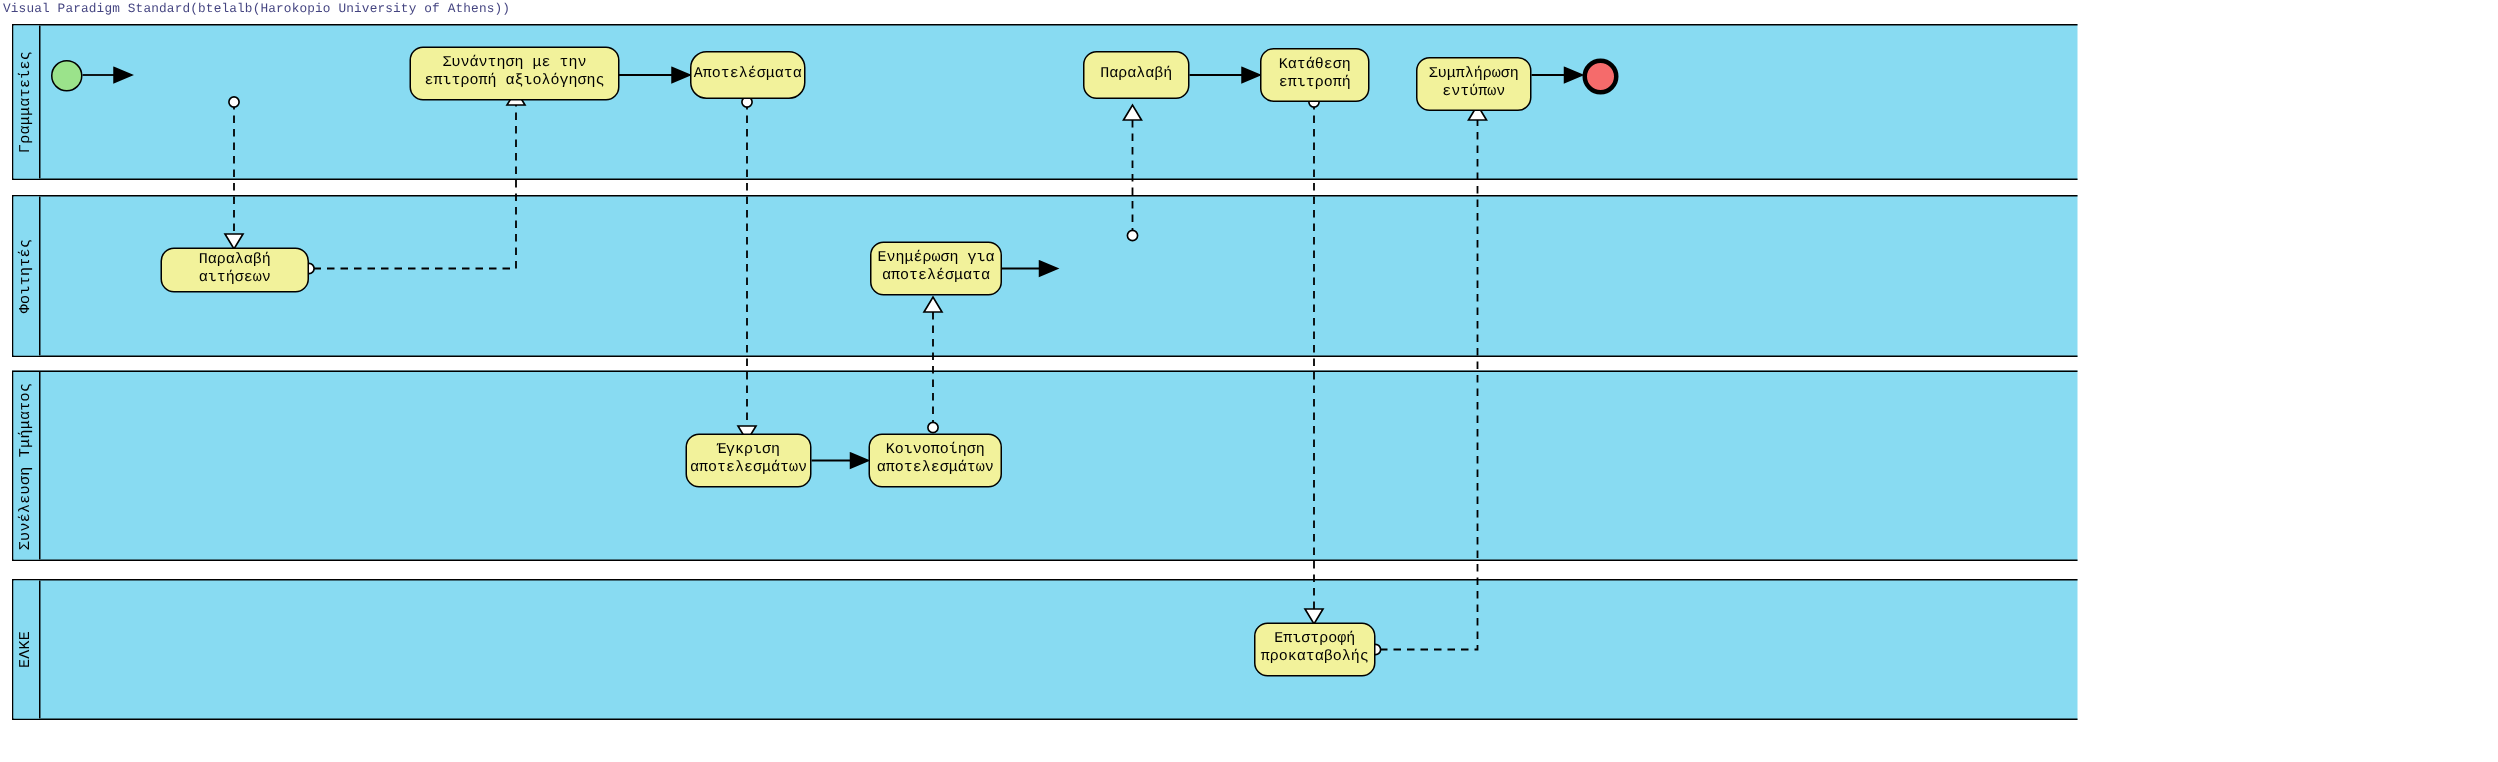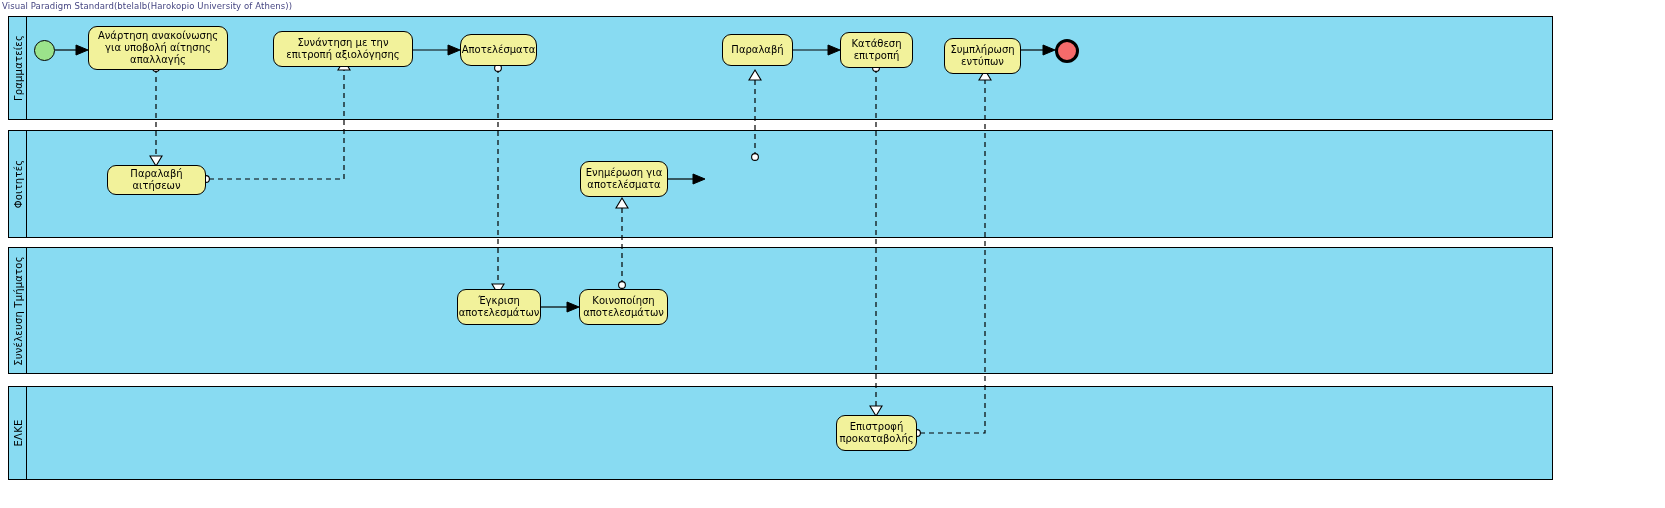--- a/index.html
+++ b/index.html
@@ -1,17 +1,17 @@
 <!DOCTYPE html>
 <html><head>
 <meta charset="utf-8">
 <style>
   html,body{margin:0;padding:0;background:#ffffff;}
   body{font-family:"DejaVu Sans","Liberation Sans",sans-serif;}
-  #canvas{position:relative;width:1665px;height:508px;background:#ffffff;overflow:hidden;}
+  #canvas{position:relative;width:1385px;height:508px;background:#ffffff;overflow:hidden;font-family:Liberation Mono, monospace;}
 
   .pool{position:absolute;left:8px;top:2px;width:1545px;height:480px;}
 
   .lane{position:absolute;background:#88DBF2;border:1px solid #000000;box-sizing:border-box;}
   .lane-header{position:absolute;left:0;top:0;width:18px;height:100%;
       border-right:1px solid #000000;box-sizing:border-box;background:#88DBF2;}
   .lane-label{position:absolute;left:50%;top:50%;
       transform:translate(-50%,-50%) rotate(-90deg);
       white-space:nowrap;font-size:10px;color:#000;letter-spacing:.2px;}
 
@@ -114,21 +114,20 @@
     <path class="msg" d="M920,433 L985,433 L985,80"></path>
     <circle class="hollow" cx="917" cy="433" r="3.4"></circle>
     <polygon class="hollow" points="979,80 991,80 985,70"></polygon>
 
   </svg>
 
   <div class="event start-event" style="left:34px;top:40px;width:21px;height:21px;"></div>
 
   <div class="event end-event" style="left:1055px;top:39px;width:24px;height:24px;"></div>
 
-  <div class="task" style="left:88px;top:26px;width:140px;height:44px;">Ανάρτηση ανακοίνωσης για υποβολή αίτησης απαλλαγής</div>
 
   <div class="task" style="left:273px;top:31px;width:140px;height:36px;">Συνάντηση με την επιτροπή αξιολόγησης</div>
 
   <div class="task" style="left:460px;top:34px;width:77px;height:32px;border-radius:11px;">Αποτελέσματα</div>
 
   <div class="task" style="left:722px;top:34px;width:71px;height:32px;">Παραλαβή</div>
 
   <div class="task" style="left:840px;top:32px;width:73px;height:36px;">Κατάθεση επιτροπή</div>
 
   <div class="task" style="left:944px;top:38px;width:77px;height:36px;">Συμπλήρωση εντύπων</div>

